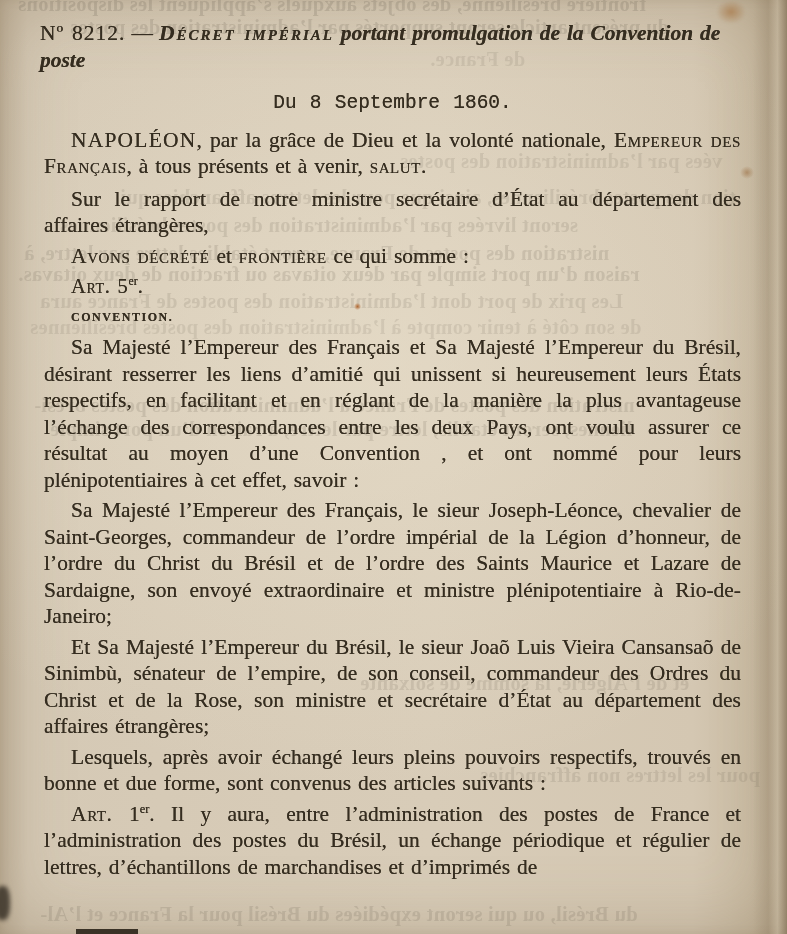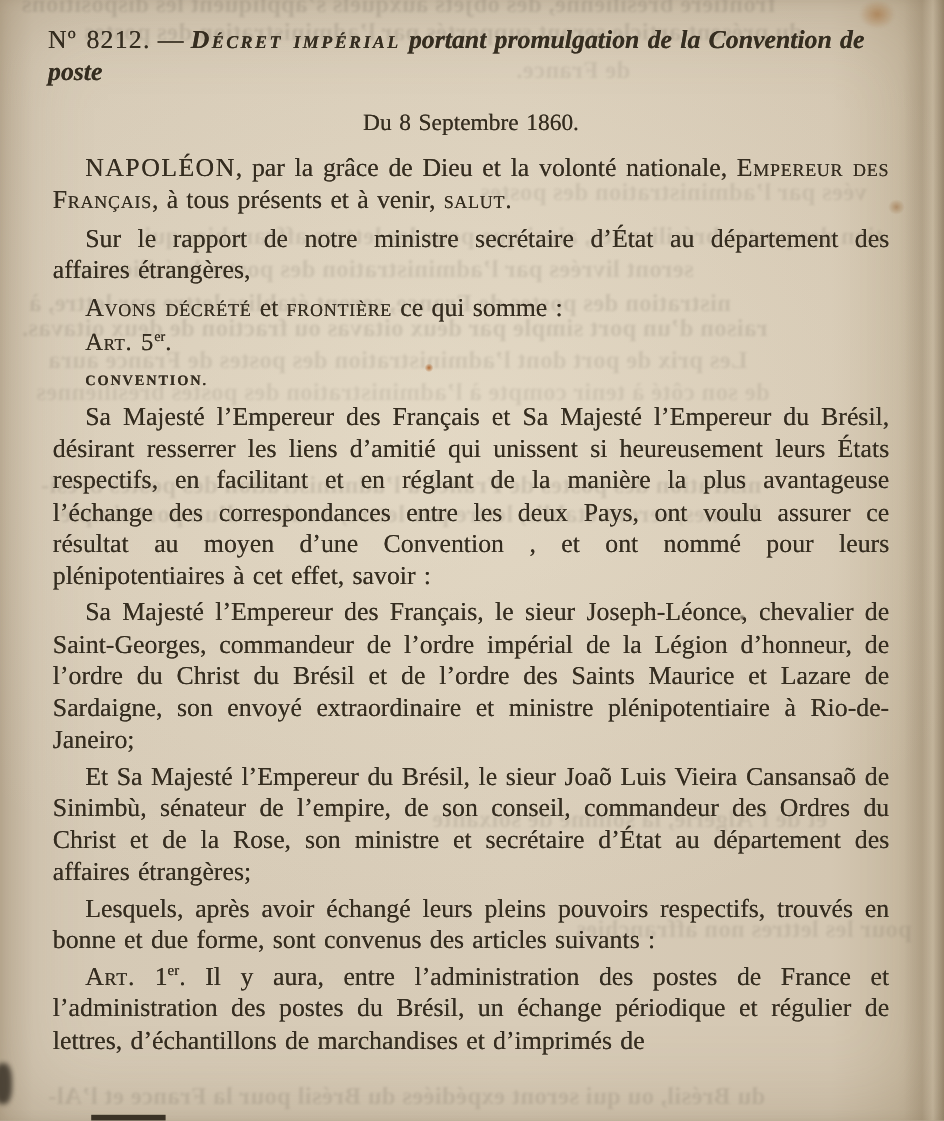--- a/index.html
+++ b/index.html
@@ -43,21 +43,21 @@
     font-size: 21.5px;
     line-height: 26.5px;
     word-spacing: 1.5px;
     text-shadow: 0 0 0.55px rgba(53,45,32,0.85);
   }
   .headline { text-align: left; font-size: 21.5px; line-height: 27px; margin-bottom: 16px; }
   .headline .num { font-style: normal; letter-spacing: 1px; }
   .headline .dash { font-style: normal; padding: 0 6px; }
   .headline .kind { font-style: italic; font-weight: bold; font-variant: small-caps; letter-spacing: 2px; }
   .headline .rest, .headline .line2 { font-style: italic; font-weight: bold; }
-  .dateline { text-align: center; font-size: 19.5px; margin: 10px 0 10px; }
+  .dateline { text-align: center; font-size: 19.5px; margin: 10px 0 10px; font-family: Liberation Mono, monospace; }
   p.body {
     margin: 4px; padding: 0;
     text-align: justify;
     text-indent: 27px;
   }
   p.sp4 { margin-top: 4px; } p.sp6 { margin-top: 6px; } p.sp2 { margin-top: 2px; }
   .sc { font-variant: small-caps; letter-spacing: 0.6px; }
   .allcaps { letter-spacing: 1.2px; }
   .it { }
   .h-art { text-align: center; font-size: 20.5px; margin: 8px 0 3px; text-indent: 0; }

